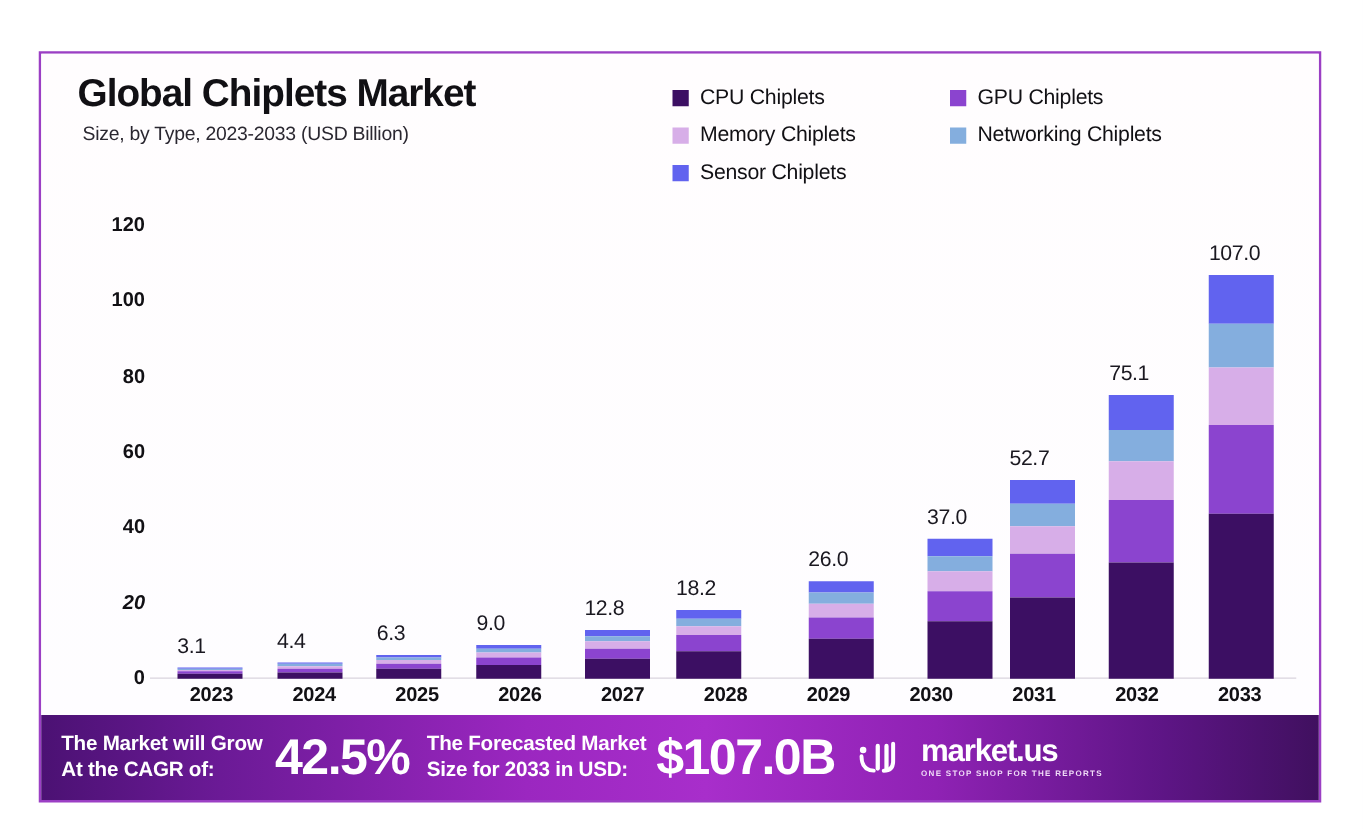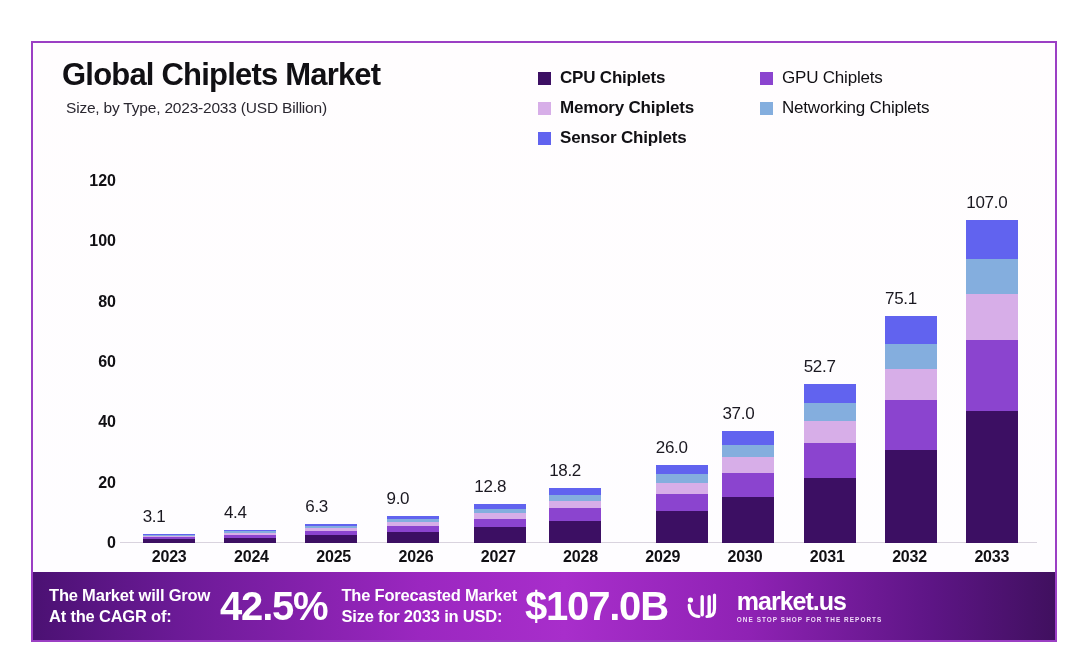--- a/index.html
+++ b/index.html
@@ -38,21 +38,21 @@
   .legend{
     position:absolute;left:505px;top:20px;
     width:500px;
     display:flex;flex-wrap:wrap;
   }
   .legend-item{
     display:flex;align-items:center;
     height:30px;
     box-sizing:border-box;
   }
-  .legend-item.col-a{width:222px;font-weight:bold;}
+  .legend-item.col-a{width:222px;}
   .legend-item.col-b{width:275px;}
   .legend-swatch{
     width:13px;height:13px;flex:0 0 13px;margin-right:9px;
   }
   .legend-label{
     font-size:17px;color:#111014;letter-spacing:-0.2px;white-space:nowrap;
   }
   
   .plot{
     position:absolute;
@@ -236,21 +236,21 @@
             <div class="bar" style="height: 21.6667%; padding-left: 40px;">
               <div class="seg" style="background: rgb(60, 15, 99); height: 41%;"></div>
               <div class="seg" style="background: rgb(139, 68, 207); height: 22%;"></div>
               <div class="seg" style="background: rgb(215, 174, 232); height: 14%;"></div>
               <div class="seg" style="background: rgb(132, 174, 222); height: 11%;"></div>
               <div class="seg" style="background: rgb(97, 99, 239); height: 12%;"></div>
               <div class="bar-value">26.0</div>
             </div>
           </div>
           <div class="bar-slot">
-            <div class="bar" style="height: 30.8333%;">
+            <div class="bar" style="height: 30.8333%; padding-left: 43px;">
               <div class="seg" style="background: rgb(60, 15, 99); height: 41%;"></div>
               <div class="seg" style="background: rgb(139, 68, 207); height: 22%;"></div>
               <div class="seg" style="background: rgb(215, 174, 232); height: 14%;"></div>
               <div class="seg" style="background: rgb(132, 174, 222); height: 11%;"></div>
               <div class="seg" style="background: rgb(97, 99, 239); height: 12%;"></div>
               <div class="bar-value">37.0</div>
             </div>
           </div>
           <div class="bar-slot">
             <div class="bar" style="height: 43.9167%;">
@@ -277,21 +277,21 @@
               <div class="seg" style="background: rgb(60, 15, 99); height: 41%;"></div>
               <div class="seg" style="background: rgb(139, 68, 207); height: 22%;"></div>
               <div class="seg" style="background: rgb(215, 174, 232); height: 14%;"></div>
               <div class="seg" style="background: rgb(132, 174, 222); height: 11%;"></div>
               <div class="seg" style="background: rgb(97, 99, 239); height: 12%;"></div>
               <div class="bar-value">107.0</div>
             </div>
           </div>
         </div>
     <div class="ytick" style="top: 100%;">0</div>
-        <div class="ytick" style="top: 83.3333%;">20</div>
+        <div class="ytick" style="top: 83.3333%; font-style: italic;">20</div>
         <div class="ytick" style="top: 66.6667%;">40</div>
         <div class="ytick" style="top: 50%;">60</div>
         <div class="ytick" style="top: 33.3333%;">80</div>
         <div class="ytick" style="top: 16.6667%;">100</div>
         <div class="ytick" style="top: 0%;">120</div>
       </div>
 
     <div class="xlabels" id="xlabels">
         <div class="xlabel">2023</div>
         <div class="xlabel">2024</div>

